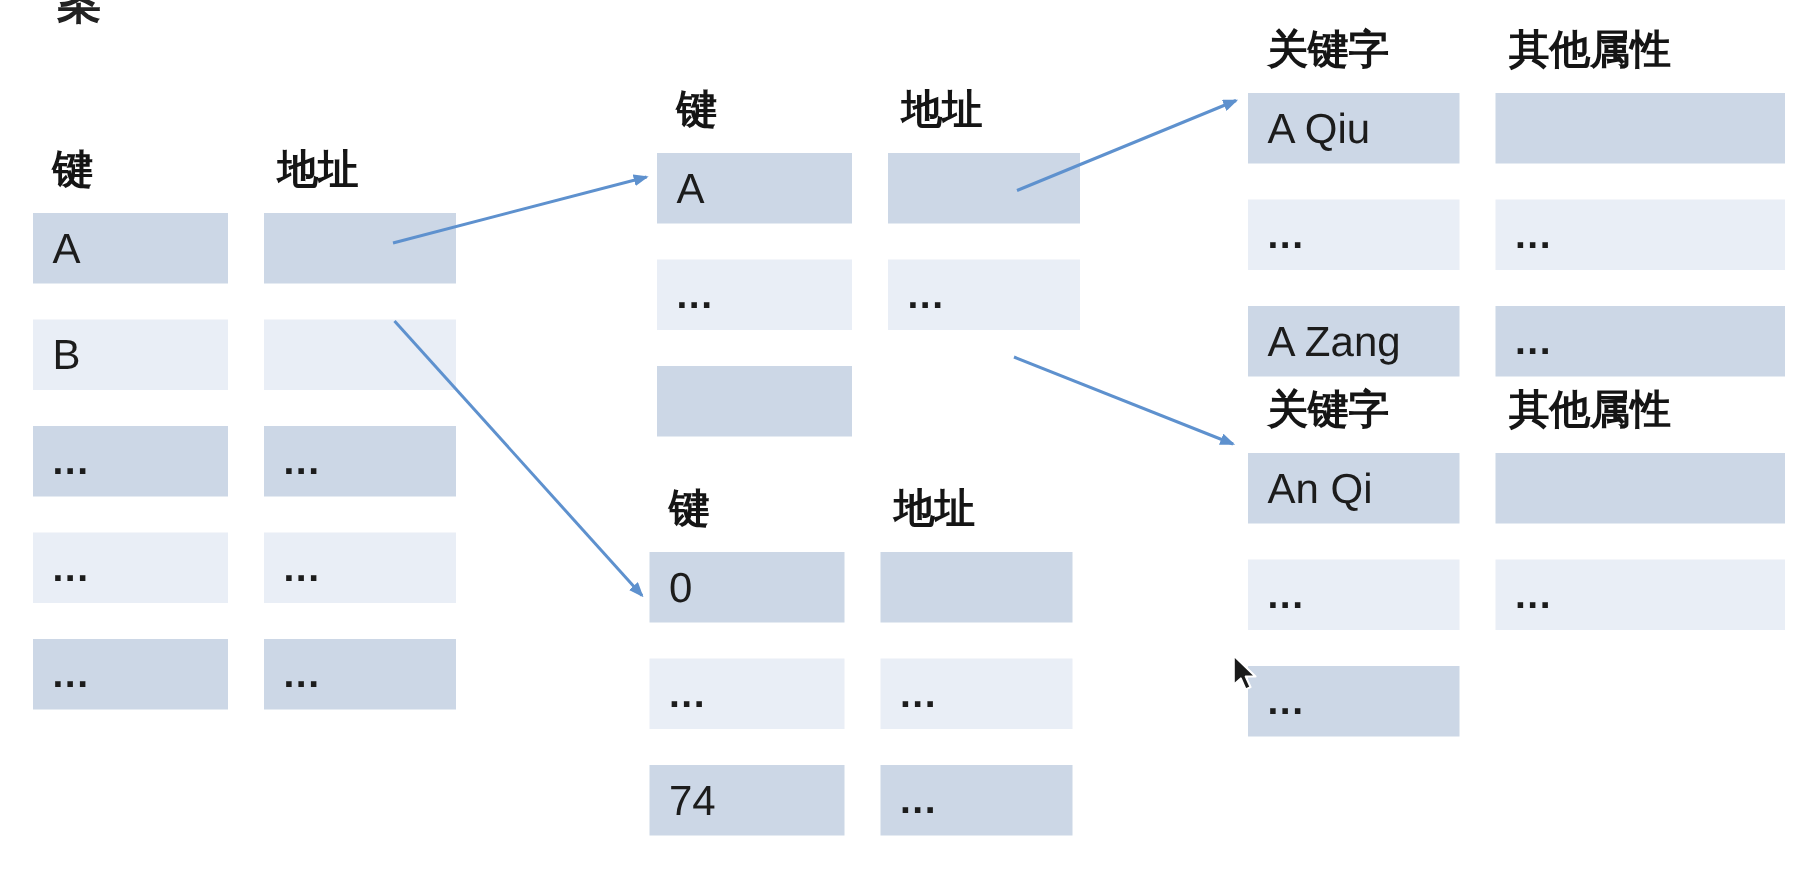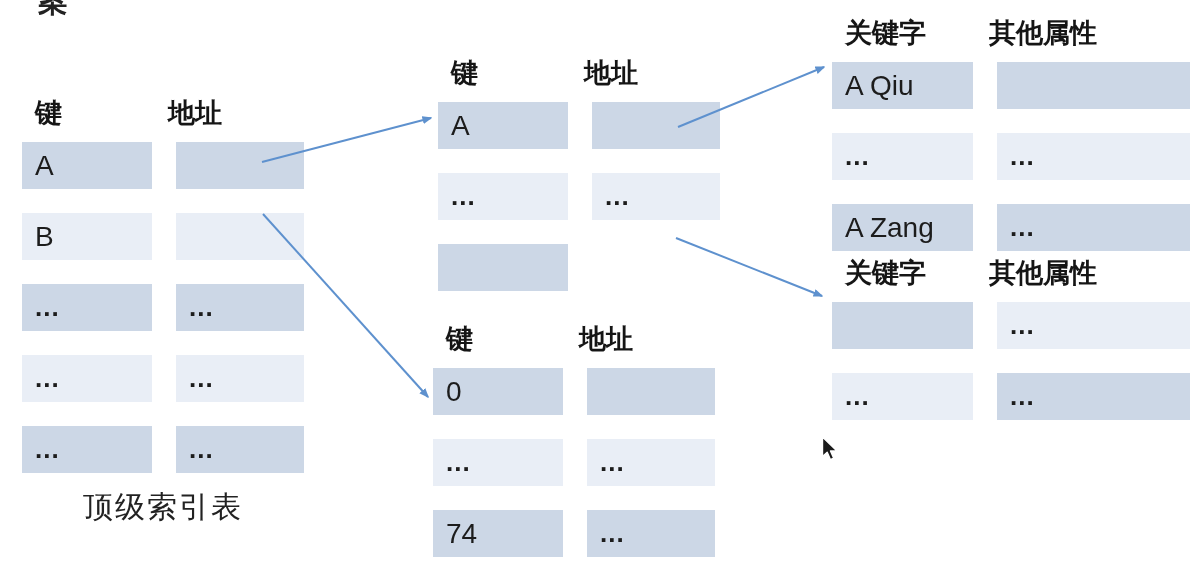--- a/index.html
+++ b/index.html
@@ -8,21 +8,21 @@
     background:#ffffff;
     font-family:"Liberation Sans","DejaVu Sans",sans-serif;
     color:#111111;
   }
   .partial-heading {
     position:absolute; left:38px; top:-19px;
     font-size:30px; font-weight:bold; color:#222;
   }
   .tbl { position:absolute; }
   .hdr {
-    display:grid; grid-template-columns:var(--c1) var(--c2); column-gap:3px;
+    display:grid; grid-template-columns:var(--c1) var(--c2); column-gap:20px;
     font-weight:bold; font-size:27px; line-height:34px; color:#151515;
     margin-bottom:12px;
   }
   .hdr span { padding-left:13px; }
   .rows {
     display:grid; grid-template-columns:var(--c1) var(--c2);
     row-gap:5px; column-gap:3px;gap:24px;
   }
   .cell {
     height:47px; box-sizing:border-box;
@@ -57,21 +57,20 @@
       <div class="cell dark"></div>
       <div class="cell light">B</div>
       <div class="cell light"></div>
       <div class="cell dark dots">...</div>
       <div class="cell dark dots">...</div>
       <div class="cell light dots">...</div>
       <div class="cell light dots">...</div>
       <div class="cell dark dots">...</div>
       <div class="cell dark dots">...</div>
     </div>
-    <div class="caption">顶级索引表</div>
   </div>
 
   <div class="tbl" style="left:438px; top:56px; --c1:130px; --c2:128px;">
     <div class="hdr">
       <span>键</span>
       <span>地址</span>
     </div>
     <div class="rows">
       <div class="cell dark">A</div>
       <div class="cell dark"></div>
@@ -110,20 +109,21 @@
       <div class="cell dark dots">...</div>
     </div>
   </div>
 
   <div class="tbl" style="left:832px; top:256px; --c1:141px; --c2:193px;">
     <div class="hdr">
       <span>关键字</span>
       <span>其他属性</span>
     </div>
     <div class="rows">
+      <div class="cell dark">An Qi</div>
       <div class="cell dark"></div>
       <div class="cell light dots">...</div>
       <div class="cell light dots">...</div>
       <div class="cell dark dots">...</div>
     </div>
   </div>
 
   <svg class="arrows" width="1201" height="584" viewBox="0 0 1201 584">
     <defs>
       <marker id="ah" markerWidth="10" markerHeight="8" refX="8.5" refY="4" orient="auto" markerUnits="userSpaceOnUse">

